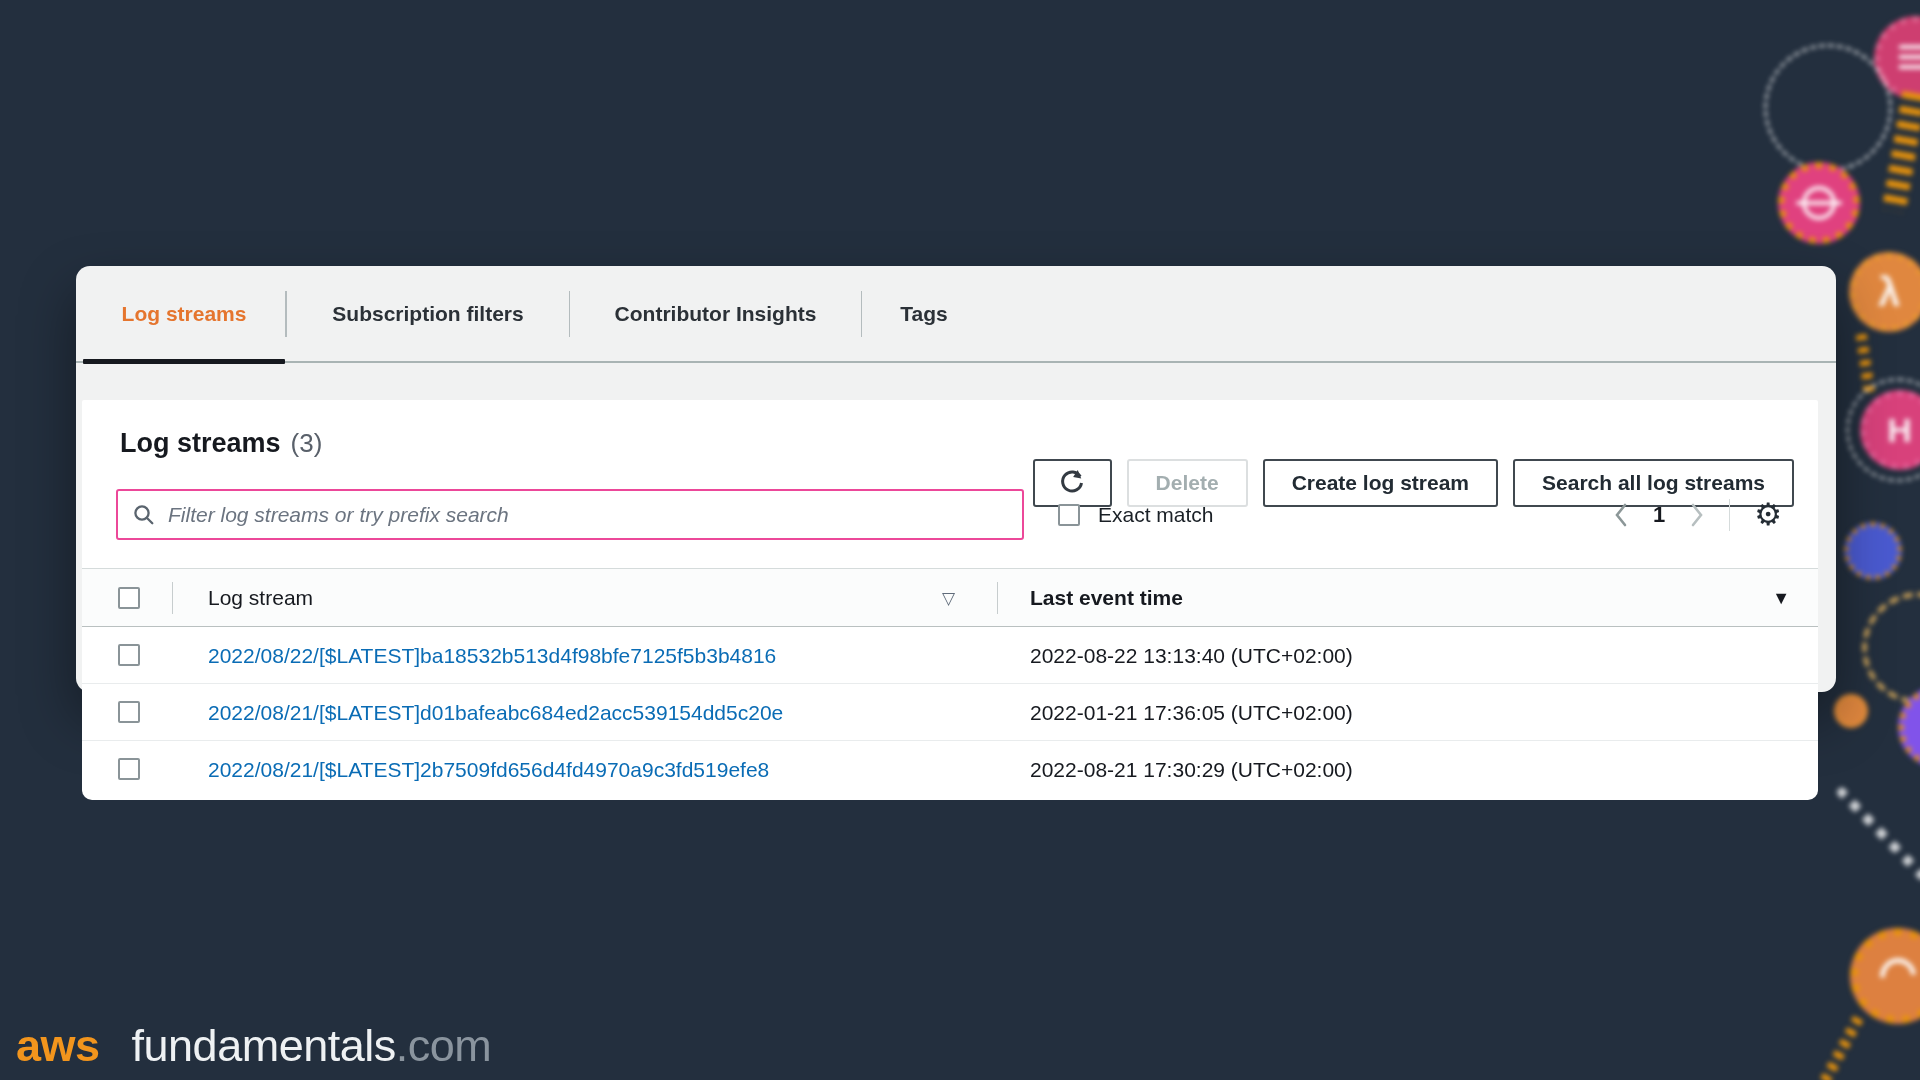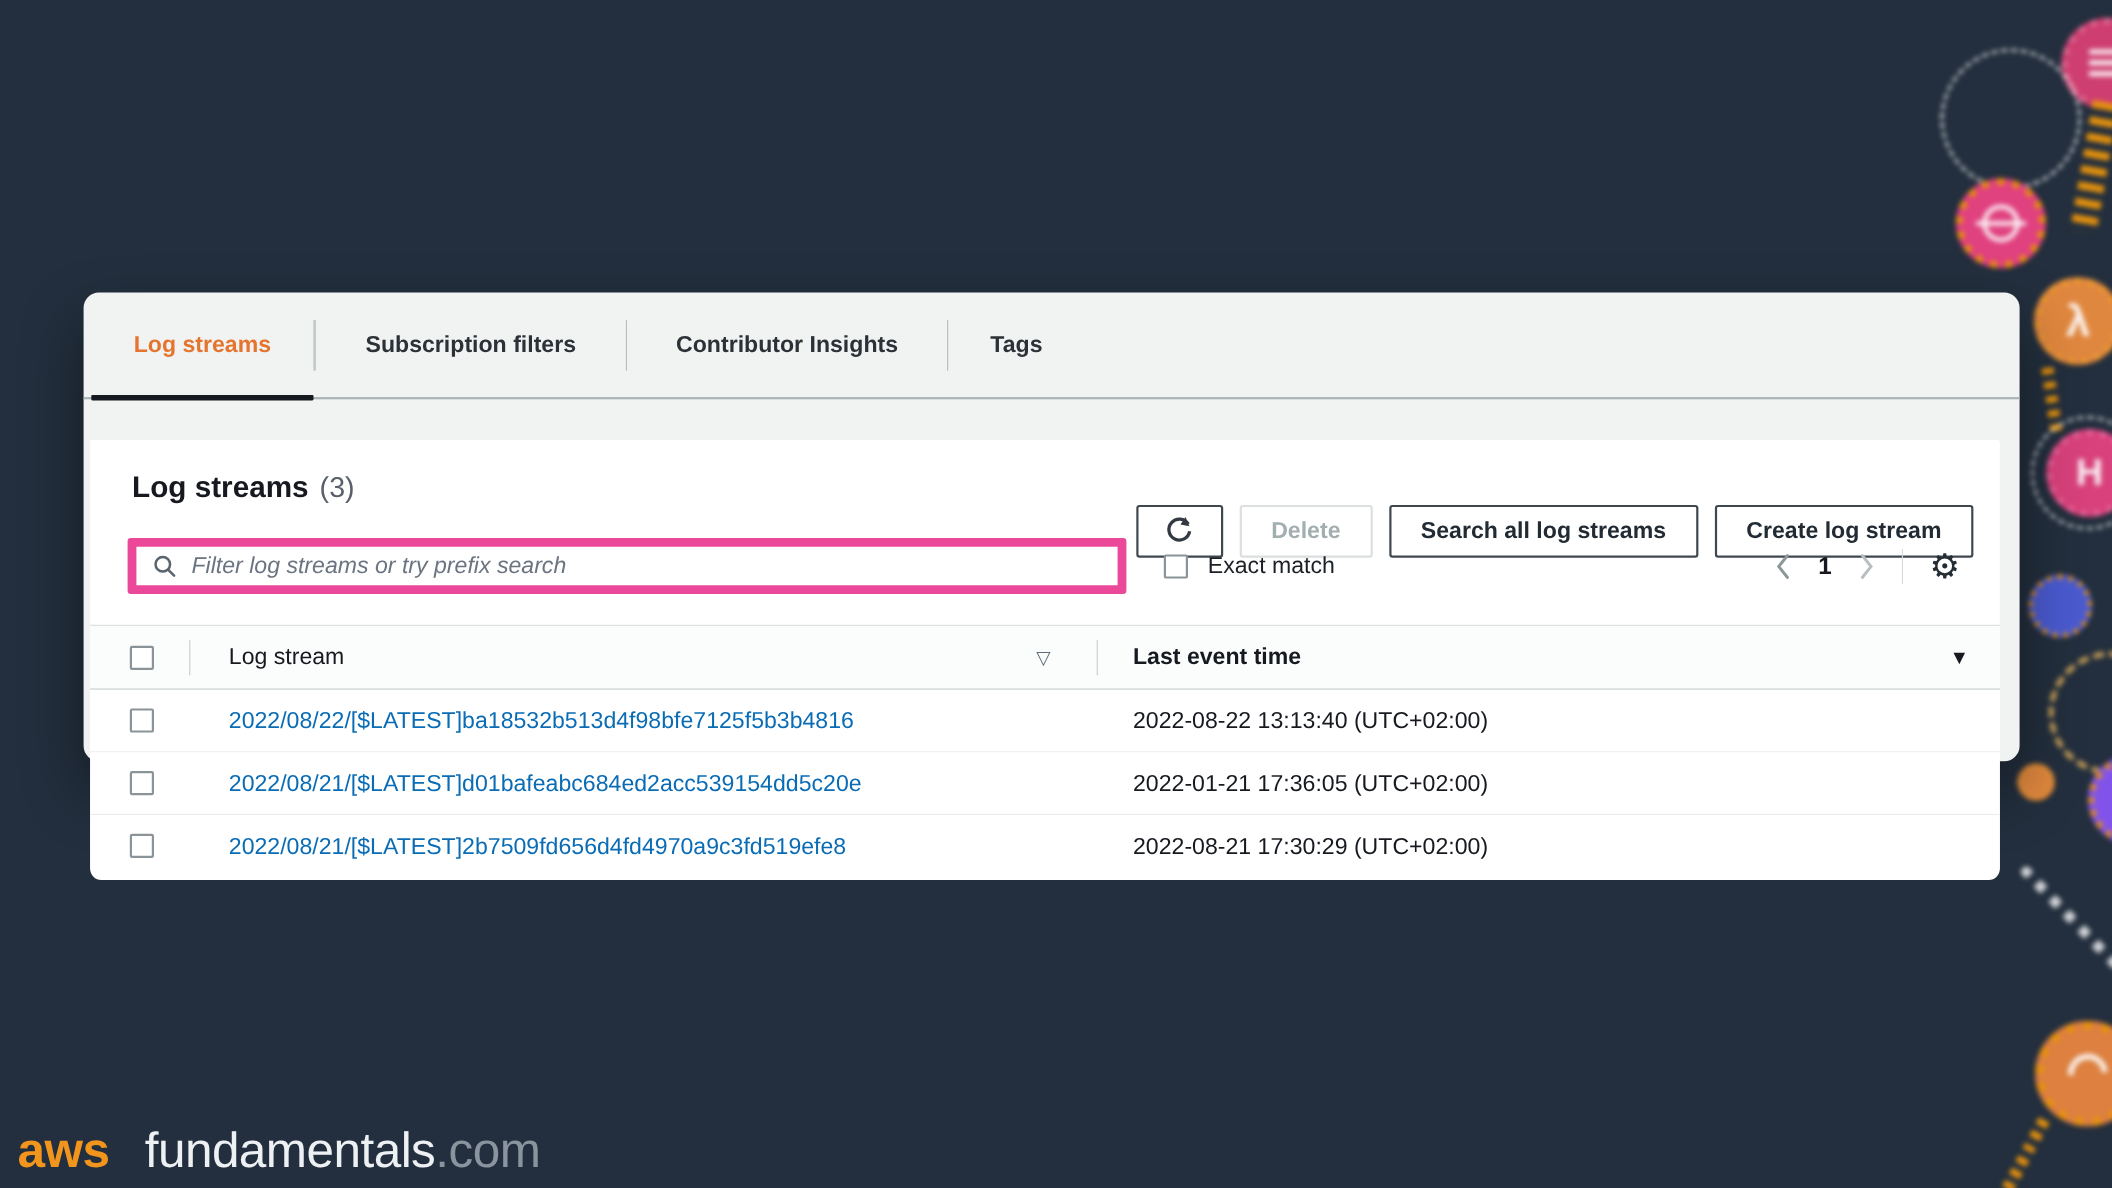--- a/index.html
+++ b/index.html
@@ -54,21 +54,21 @@
   .panel-title { position:absolute; left:38px; top:28px; display:flex; align-items:baseline; gap:10px; }
   .panel-title .main { font-size:27px; font-weight:bold; color:#16191f; }
   .panel-title .count { font-size:26px; font-weight:normal; color:#59606a; }
 
   .actions { position:absolute; top:15px; right:24px; display:flex; gap:15px; height:48px;margin-top:44px; }
   .btn { height:48px; display:flex; align-items:center; justify-content:center; background:#fff; border:2px solid #40484f; border-radius:3px; font-size:21px; font-weight:bold; color:#222b33; padding:0 27px; cursor:pointer; }
   .btn.icon-only { width:79px; padding:0; }
   .btn.disabled { border-color:#dcdfe0; color:#a3aeb0; cursor:default; }
 
   .filter-row { position:absolute; left:0; right:0; top:89px; height:51px; }
-  .search-box { position:absolute; left:34px; top:0; width:908px; height:51px; border:8px solid #ec4899; border-radius:3px; background:#fff; display:flex; align-items:center; padding:0 14px; gap:12px; }
+  .search-box { position:absolute; left:34px; top:0; width:908px; height:51px; border:2px solid #ec4899; border-radius:3px; background:#fff; display:flex; align-items:center; padding:0 14px; gap:12px; }
   .search-box input { border:none; outline:none; flex:1; font-size:21px; color:#16191f; font-family:"Liberation Sans", sans-serif; background:transparent; }
   .search-box input::placeholder { font-style:italic; color:#6b7480; opacity:1; }
   .exact { position:absolute; left:960px; top:0; height:51px; display:flex; align-items:center; gap:18px;margin-left:16px; }
   .checkbox { width:22px; height:22px; background:#fff; border:2px solid #8a9498; border-radius:2px; cursor:pointer; flex:0 0 auto; }
   .exact-label { font-size:21px; color:#1a2026; }
   .pager { position:absolute; right:36px; top:0; height:51px; display:flex; align-items:center; gap:24px; }
   .chev { width:16px; height:26px; cursor:pointer; }
   .page-num { font-size:22px; font-weight:bold; color:#16191f; }
   .pager-sep { width:1px; height:32px; background:#d5dbdb; }
   .gear { font-size:31px; color:#242c34; line-height:1; cursor:pointer; }
@@ -151,22 +151,22 @@
       </div>
 
       <div class="actions">
         <div class="btn icon-only">
           <svg width="30" height="30" viewBox="0 0 24 24">
             <path d="M18.6 6.8 A 7.6 7.6 0 1 0 19.6 12" fill="none" stroke="#333a42" stroke-width="2.4"></path>
             <polygon points="16.6,1.6 19.4,8.4 12.9,7.1" fill="#333a42"></polygon>
           </svg>
         </div>
         <div class="btn disabled">Delete</div>
+        <div class="btn">Create log stream</div>
         <div class="btn">Search all log streams</div>
-        <div class="btn">Create log stream</div>
       </div>
 
       <div class="filter-row">
         <div class="search-box">
           <svg width="24" height="24" viewBox="0 0 24 24">
             <circle cx="10" cy="10" r="6.6" fill="none" stroke="#5a646e" stroke-width="2.3"></circle>
             <line x1="15" y1="15" x2="20.3" y2="20.3" stroke="#5a646e" stroke-width="2.3" stroke-linecap="round"></line>
           </svg>
           <input type="text" placeholder="Filter log streams or try prefix search" style="">
         </div>

